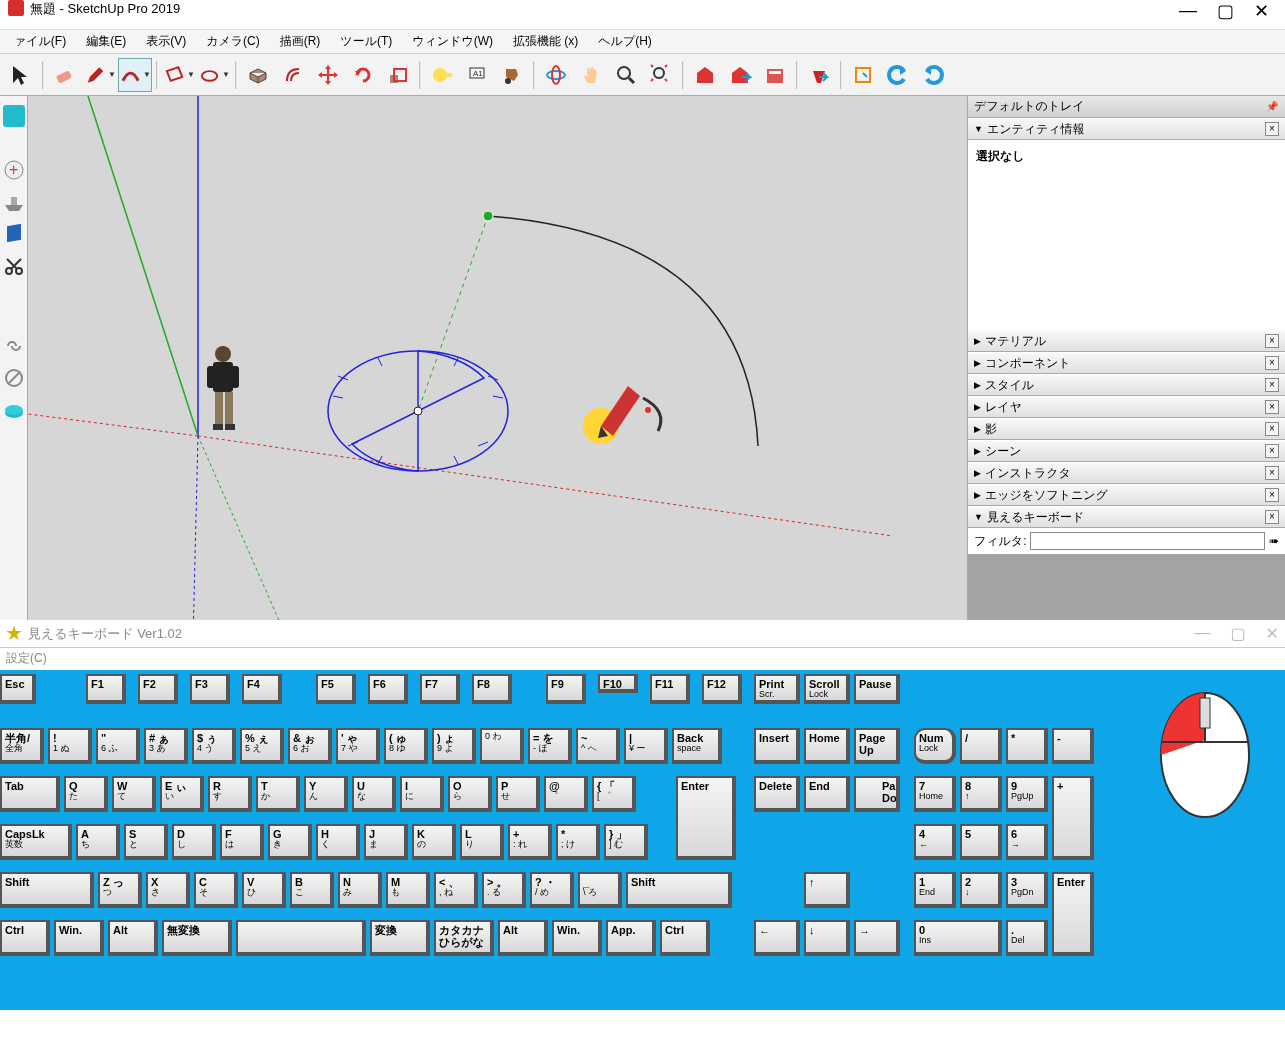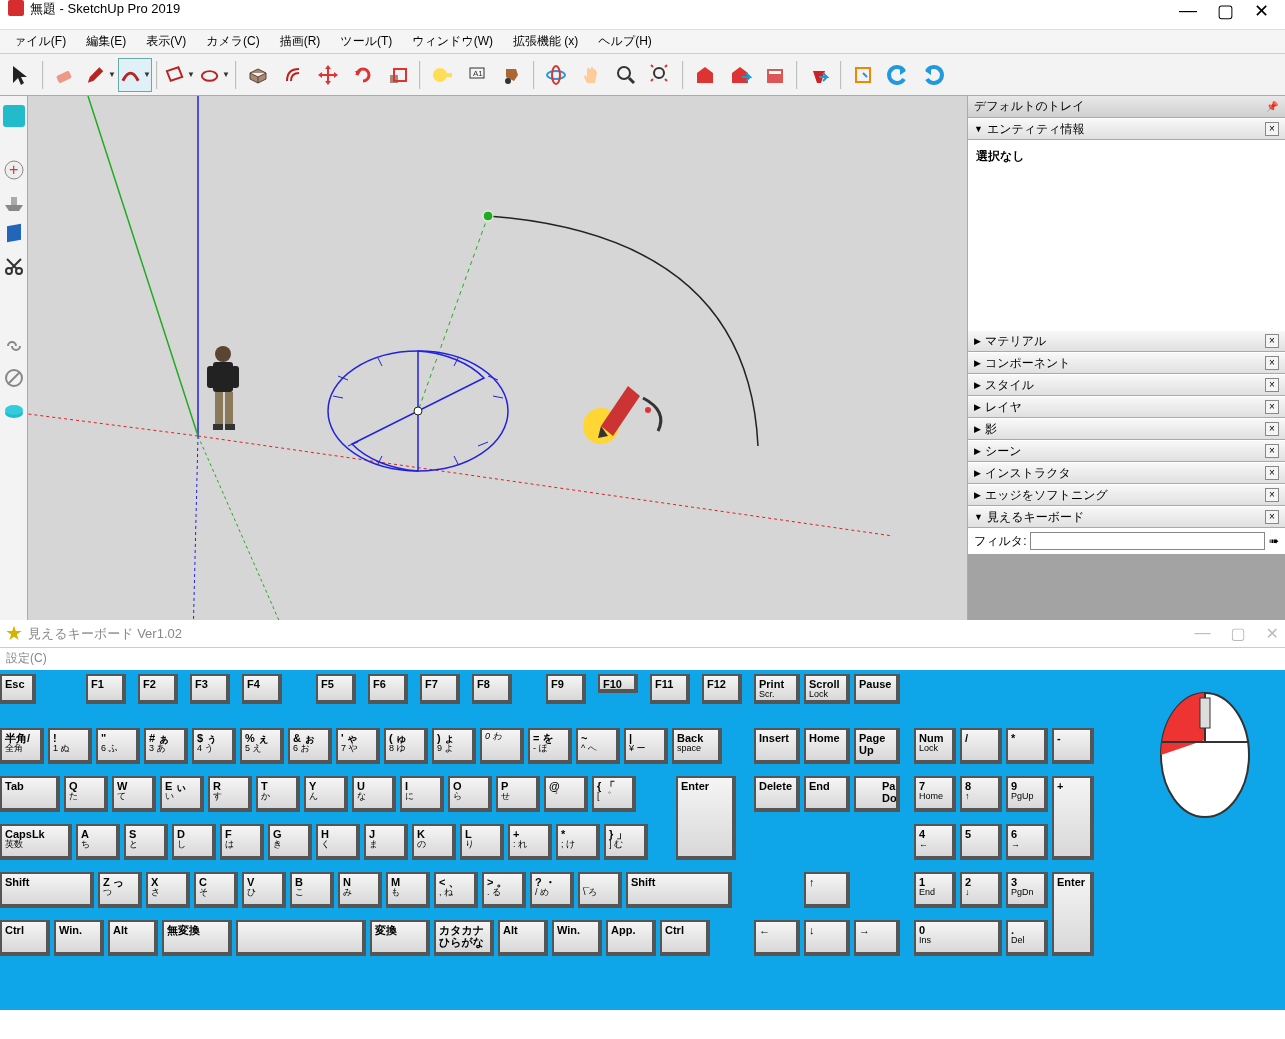--- a/index.html
+++ b/index.html
@@ -514,21 +514,21 @@
         <span class="s2">7 や</span>
       </div>
       <div class="key" style="left: 384px; top: 58px; width: 44px; height: 36px;">
         <span class="s1">( ゅ</span>
         <span class="s2">8 ゆ</span>
       </div>
       <div class="key" style="left: 432px; top: 58px; width: 44px; height: 36px;">
         <span class="s1">) ょ</span>
         <span class="s2">9 よ</span>
       </div>
-      <div class="key" style="left: 480px; top: 58px; width: 44px; height: 36px; font-style: italic;">
+      <div class="key" style="left: 480px; top: 58px; width: 44px; height: 36px;">
         <span class="s1"></span>
         <span class="s2">0 わ</span>
       </div>
       <div class="key" style="left: 528px; top: 58px; width: 44px; height: 36px;">
         <span class="s1">= を</span>
         <span class="s2">- ほ</span>
       </div>
       <div class="key" style="left: 576px; top: 58px; width: 44px; height: 36px;">
         <span class="s1">~</span>
         <span class="s2">^ へ</span>
@@ -544,21 +544,21 @@
       <div class="key" style="left: 754px; top: 58px; width: 46px; height: 36px;">
         <span class="s1">Insert</span>
       </div>
       <div class="key" style="left: 804px; top: 58px; width: 46px; height: 36px;">
         <span class="s1">Home</span>
       </div>
       <div class="key" style="left: 854px; top: 58px; width: 46px; height: 36px;">
         <span class="s1">Page
 Up</span>
       </div>
-      <div class="key" style="left: 914px; top: 58px; width: 42px; height: 36px;">
+      <div class="key" style="left: 914px; top: 58px; width: 42px; height: 36px; border-radius: 11px;">
         <span class="s1">Num</span>
         <span class="s2">Lock</span>
       </div>
       <div class="key" style="left: 960px; top: 58px; width: 42px; height: 36px;">
         <span class="s1">/</span>
         <span class="s2"></span>
       </div>
       <div class="key" style="left: 1006px; top: 58px; width: 42px; height: 36px;">
         <span class="s1">*</span>
         <span class="s2"></span>

